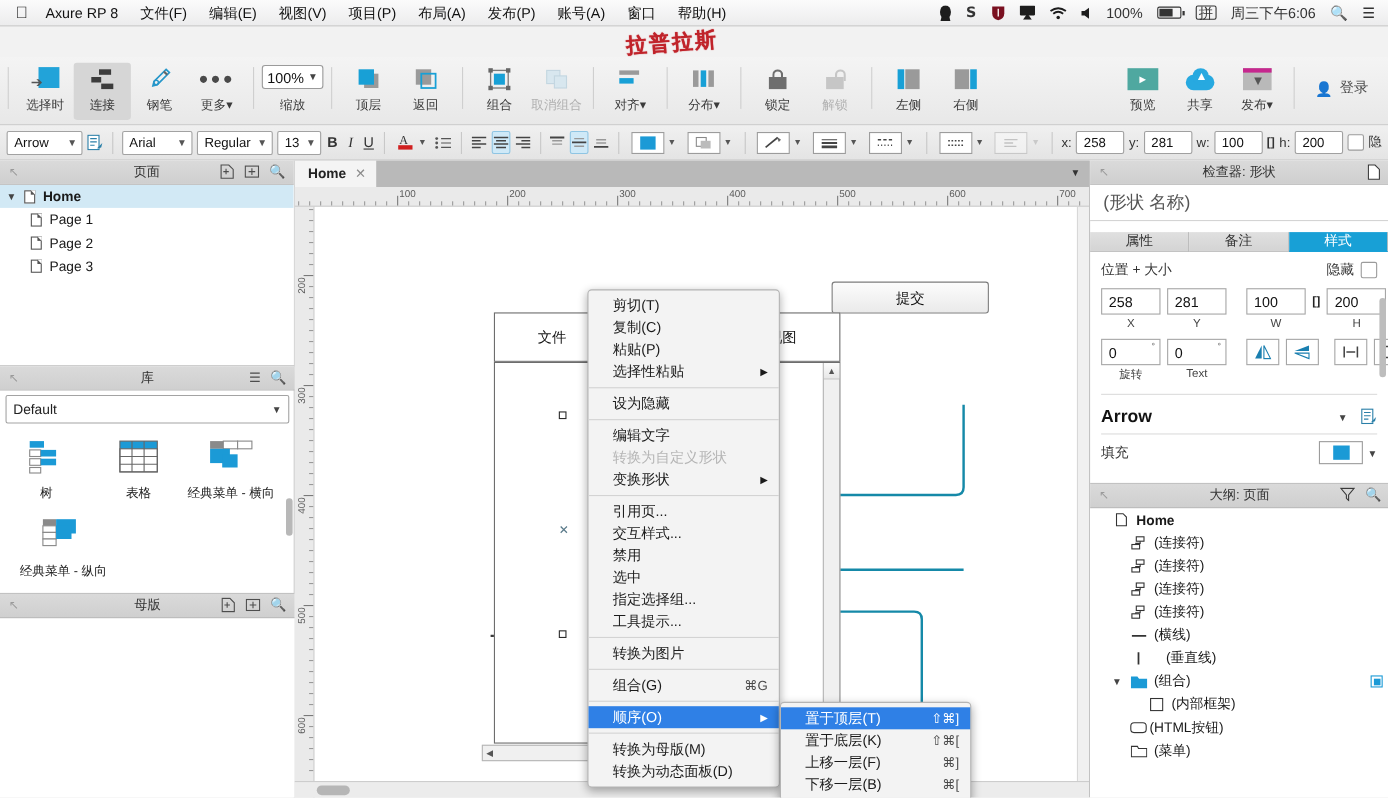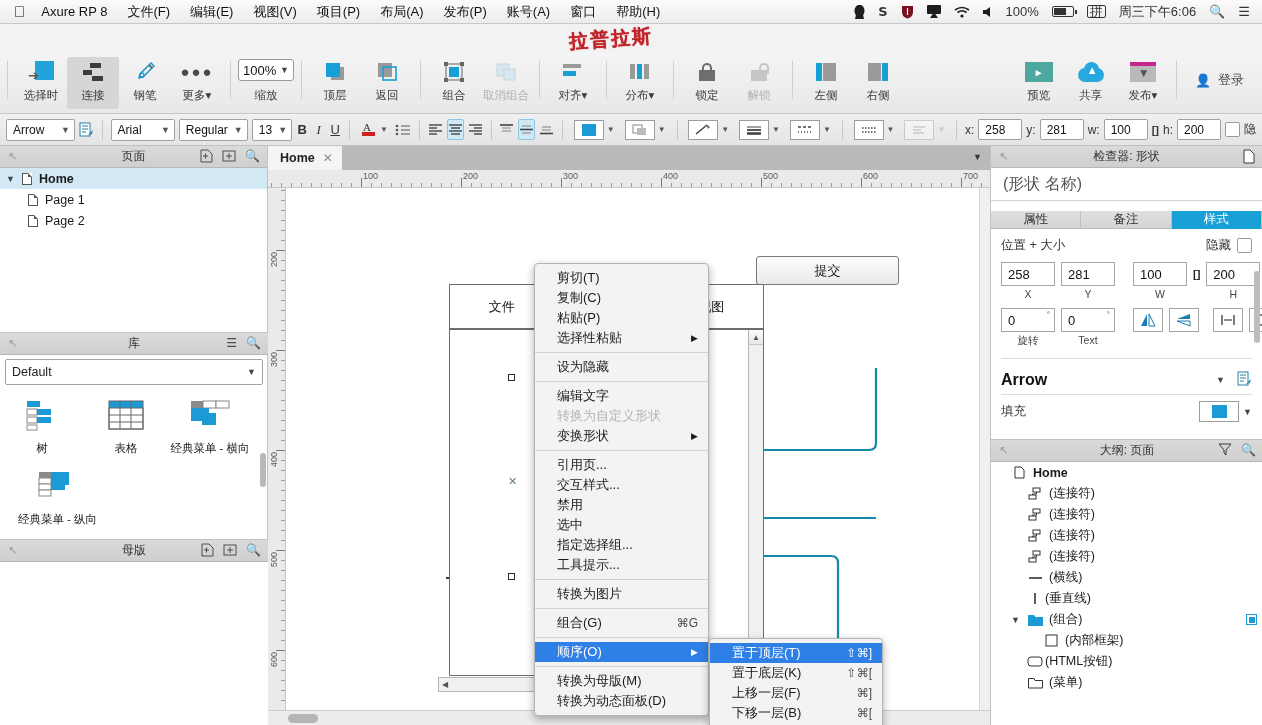--- a/index.html
+++ b/index.html
@@ -696,20 +696,26 @@
         <span class="pgic">
             <span class="pg-glyph"></span>
           </span>
         <span>Page 1</span>
       </div>
       <div class="trow" style="padding-left:26px">
         <span class="pgic">
             <span class="pg-glyph"></span>
           </span>
         <span>Page 2</span>
+      </div>
+      <div class="trow" style="padding-left:26px">
+        <span class="pgic">
+            <span class="pg-glyph"></span>
+          </span>
+        <span>Page 3</span>
       </div>
     </div>
 
     <div class="lib-panel">
       <div class="panel-hd">
         <span class="larr">↖</span>
         <span>库</span>
         <span class="tools">
           <span>☰</span>
           <span>🔍</span>
@@ -1196,21 +1202,21 @@
             </span>
             <span style="margin-left: 4px;">(横线)</span>
           </div>
           <div class="orow" style="padding-left: 20px;">
             <span style="width: 14px; font-size: 9px; color: rgb(68, 68, 68);"></span>
             <span class="gi">
               <svg width="15" height="13" viewBox="0 0 15 13">
                 <line x1="7" y1="1" x2="7" y2="12" stroke="#333" stroke-width="1.6"></line>
               </svg>
             </span>
-            <span style="margin-left: 0;">(垂直线)</span>
+            <span style="margin-left: 15px;">(垂直线)</span>
           </div>
           <div class="orow" style="padding-left: 20px;">
             <span style="width: 14px; font-size: 9px; color: rgb(68, 68, 68);">▼</span>
             <span class="gi">
               <svg width="15" height="12" viewBox="0 0 15 12">
                 <path d="M0 1 H6 L7.5 3 H15 V12 H0 Z" fill="#1b9ad6"></path>
               </svg>
             </span>
             <span style="margin-left: 4px;">(组合)</span>
             <span style="margin-left: auto; margin-right: 6px; width: 11px; height: 11px; border: 1px solid rgb(27, 154, 214); display: flex; align-items: center; justify-content: center;">

